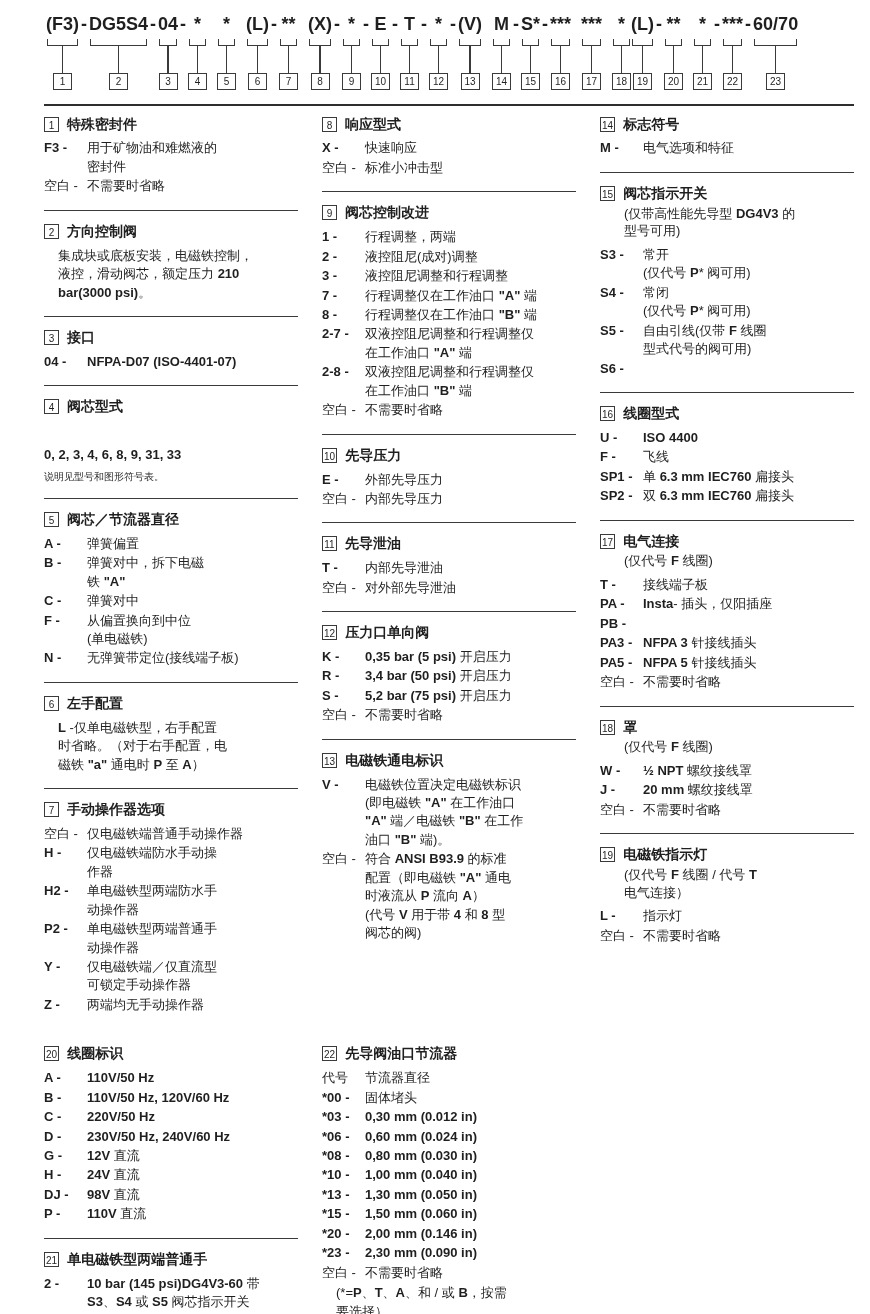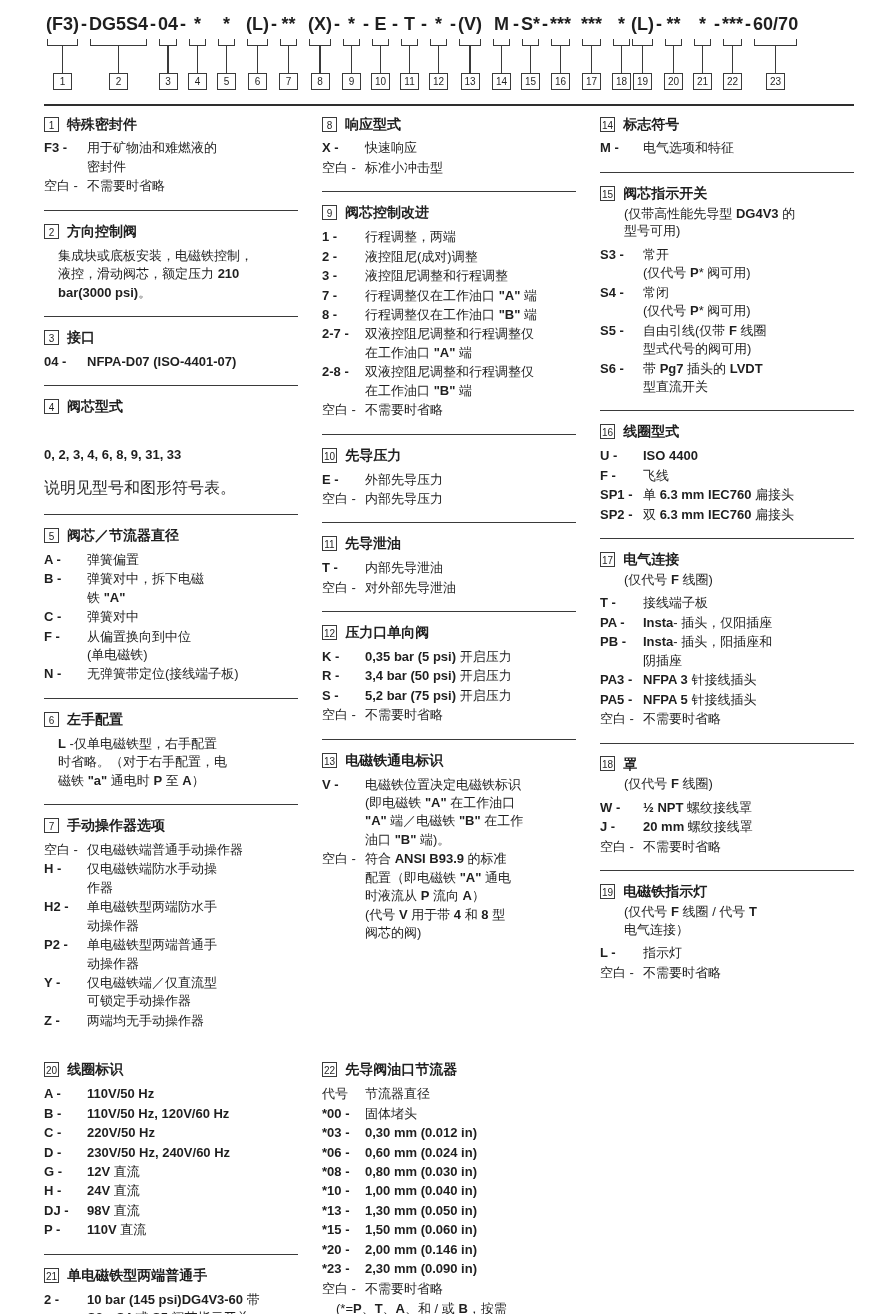--- a/index.html
+++ b/index.html
@@ -23,21 +23,21 @@
   .grid{display:grid;grid-template-columns:1fr 1fr 1fr;column-gap:24px;row-gap:20px;margin-top:0;}
   .col{min-width:0;}
   .sec{padding-top:10px;}
   .sec + .sec{border-top:1.5px solid #3a3a3a;margin-top:14px;padding-top:12px;}
   .sec-header{margin-bottom:7px;display:flex;align-items:center;}
   .numbox{flex:0 0 auto;min-width:15px;height:15px;padding:0 1px;border:1.2px solid #3a3a3a;font-size:10px;line-height:15px;text-align:center;margin-right:8px;font-weight:normal;box-sizing:border-box;}
   .sec-title{font-weight:bold;font-size:14px;line-height:1.2;}
   .sec-note{margin:-4px 0 6px 24px;font-size:13px;line-height:1.35;white-space:pre-wrap;}
   .para{margin:2px 0 2px 14px;font-size:13px;line-height:1.42;white-space:pre-wrap;}
   .code-line{font-size:13px;line-height:1.45;font-weight:bold;margin-top:31px;}
-  .footnote{font-size:16px;line-height:1.5;color:#2a2a2a;margin-top:11px;}
+  .footnote{font-size:10px;line-height:1.5;color:#2a2a2a;margin-top:4px;}
   .item{display:flex;font-size:13px;line-height:1.42;margin:1px 0;}
   .icode{flex:0 0 auto;min-width:38px;padding-right:5px;white-space:pre;}
   .icode.b{font-weight:bold;}
   .idesc{flex:1;min-width:0;white-space:pre-wrap;}
   .lt{font-weight:bold;}
 </style>
 </head>
 <body>
 
 <div class="page">
@@ -474,22 +474,20 @@
             <span class="idesc">常闭
 (仅代号 <span class="lt">P</span>* 阀可用)</span>
           </div>
           <div class="item">
             <span class="icode b">S5 -</span>
             <span class="idesc">自由引线(仅带 <span class="lt">F</span> 线圈
 型式代号的阀可用)</span>
           </div>
           <div class="item">
             <span class="icode b">S6 -</span>
-            <span class="idesc">带 <span class="lt">Pg7</span> 插头的 <span class="lt">LVDT</span>
-型直流开关</span>
           </div>
         </section>
         <section class="sec">
           <div class="sec-header">
             <span class="numbox">16</span>
             <span class="sec-title">线圈型式</span>
           </div>
           <div class="item">
             <span class="icode b">U -</span>
             <span class="idesc"><span class="lt">ISO 4400</span></span>
@@ -516,22 +514,20 @@
           <div class="item">
             <span class="icode b">T -</span>
             <span class="idesc">接线端子板</span>
           </div>
           <div class="item">
             <span class="icode b">PA -</span>
             <span class="idesc"><span class="lt">Insta</span>- 插头，仅阳插座</span>
           </div>
           <div class="item">
             <span class="icode b">PB -</span>
-            <span class="idesc"><span class="lt">Insta</span>- 插头，阳插座和
-阴插座</span>
           </div>
           <div class="item">
             <span class="icode b">PA3 -</span>
             <span class="idesc"><span class="lt">NFPA 3</span> 针接线插头</span>
           </div>
           <div class="item">
             <span class="icode b">PA5 -</span>
             <span class="idesc"><span class="lt">NFPA 5</span> 针接线插头</span>
           </div>
           <div class="item">

